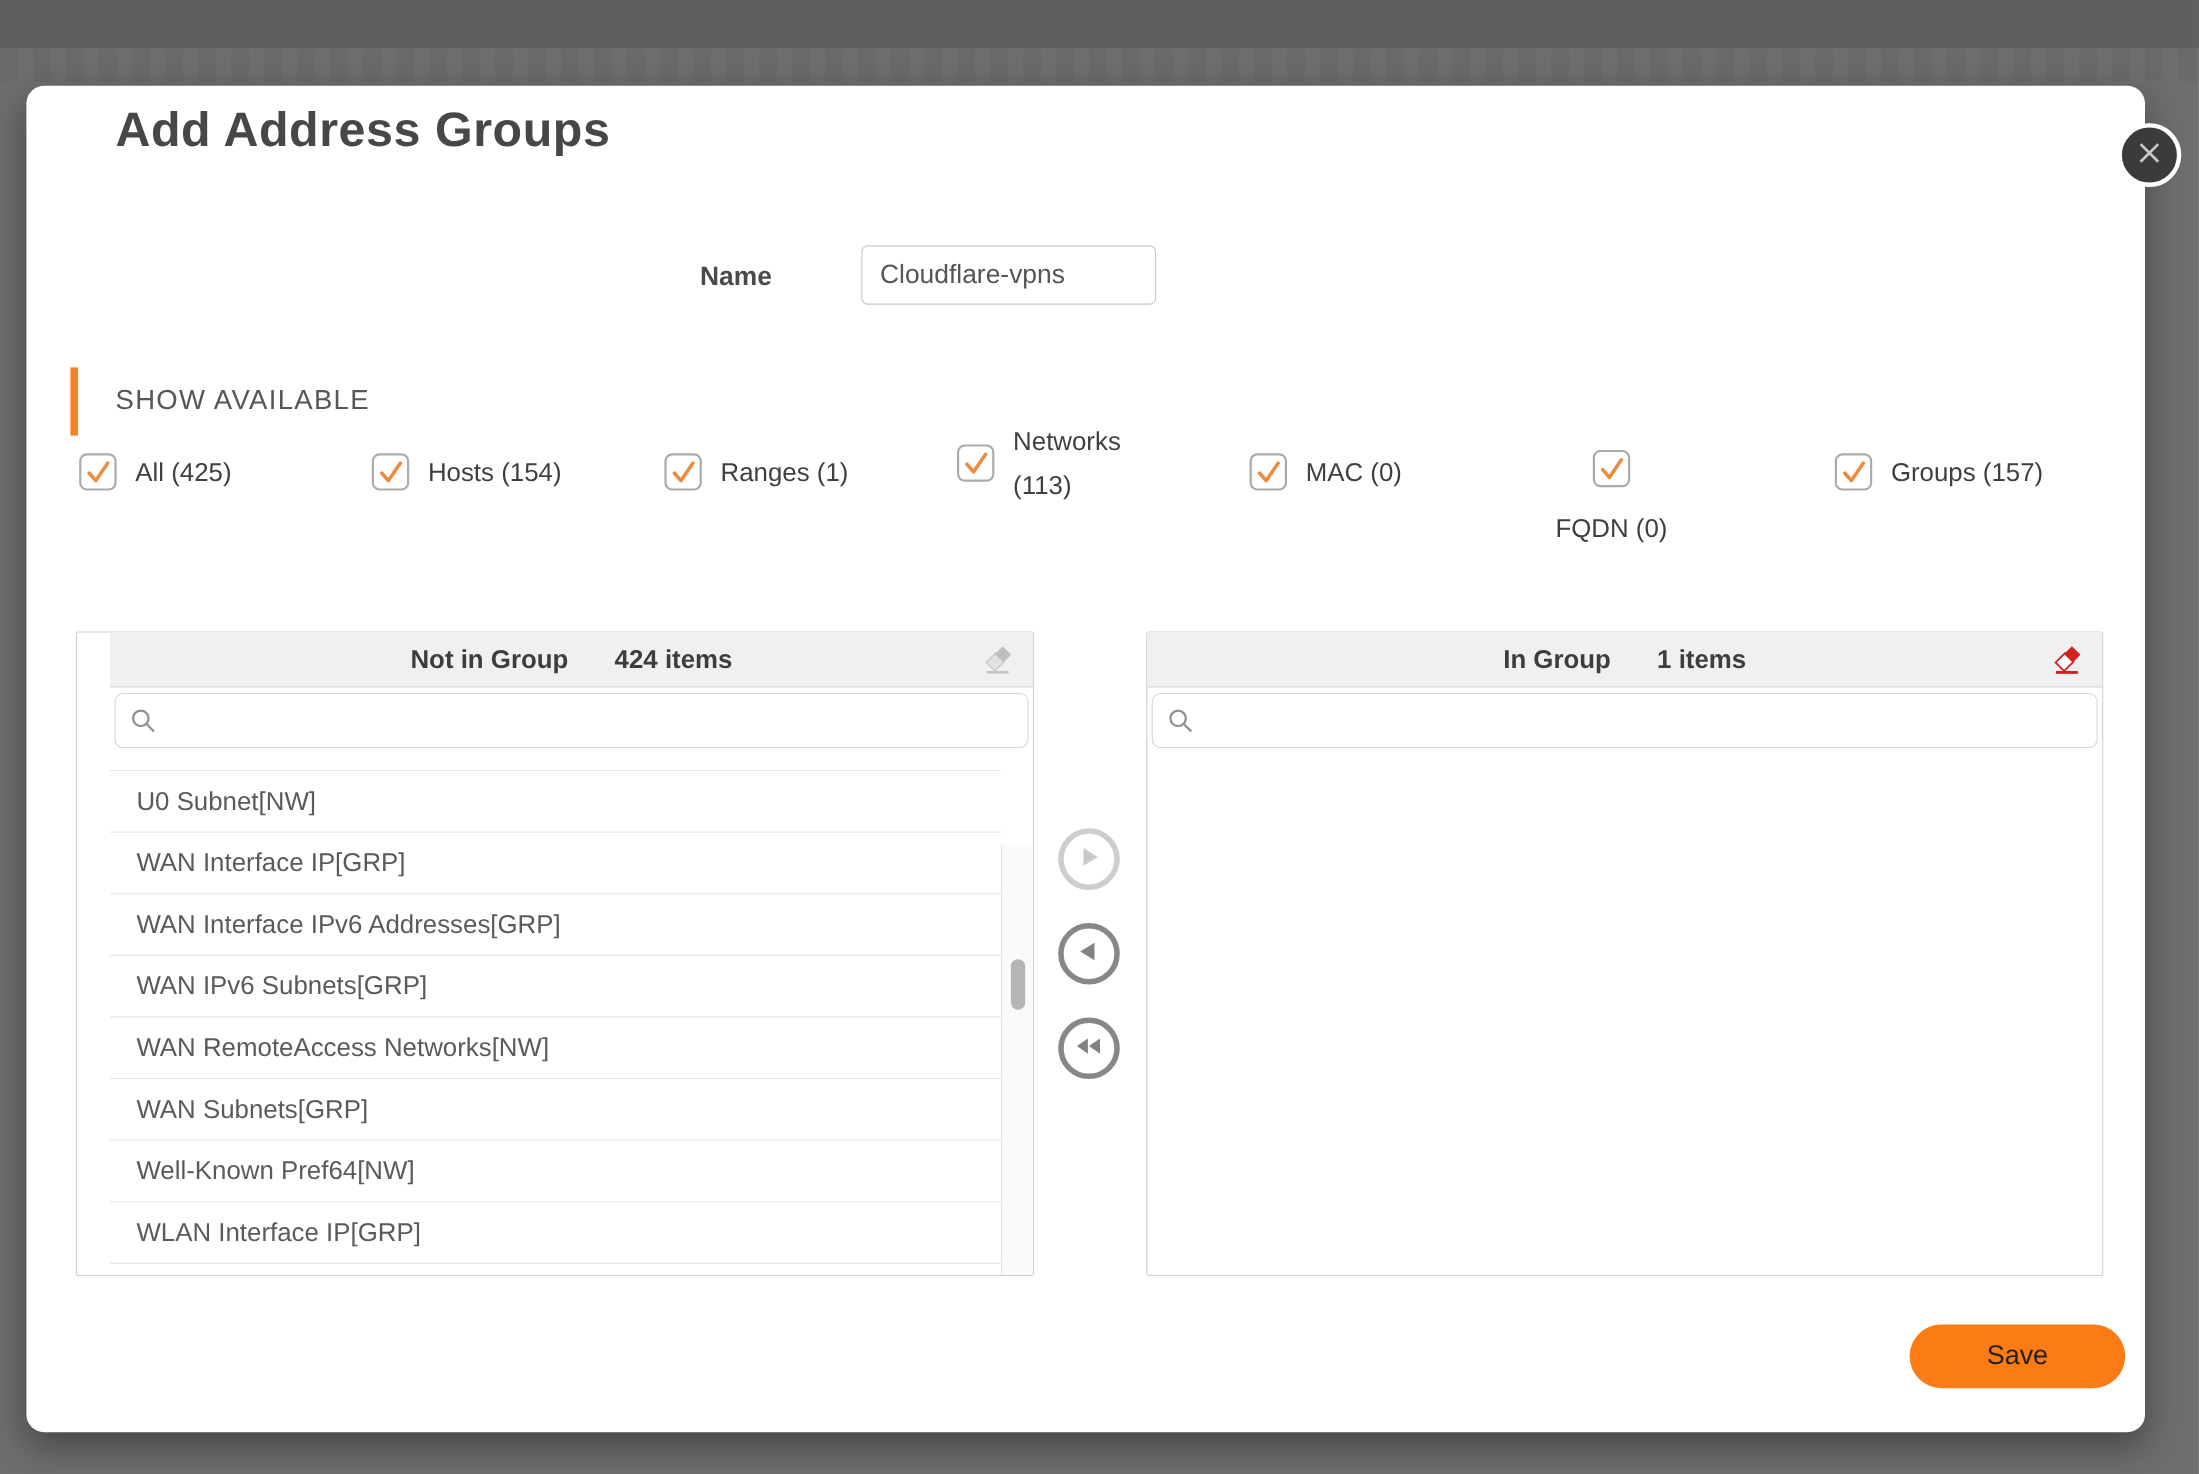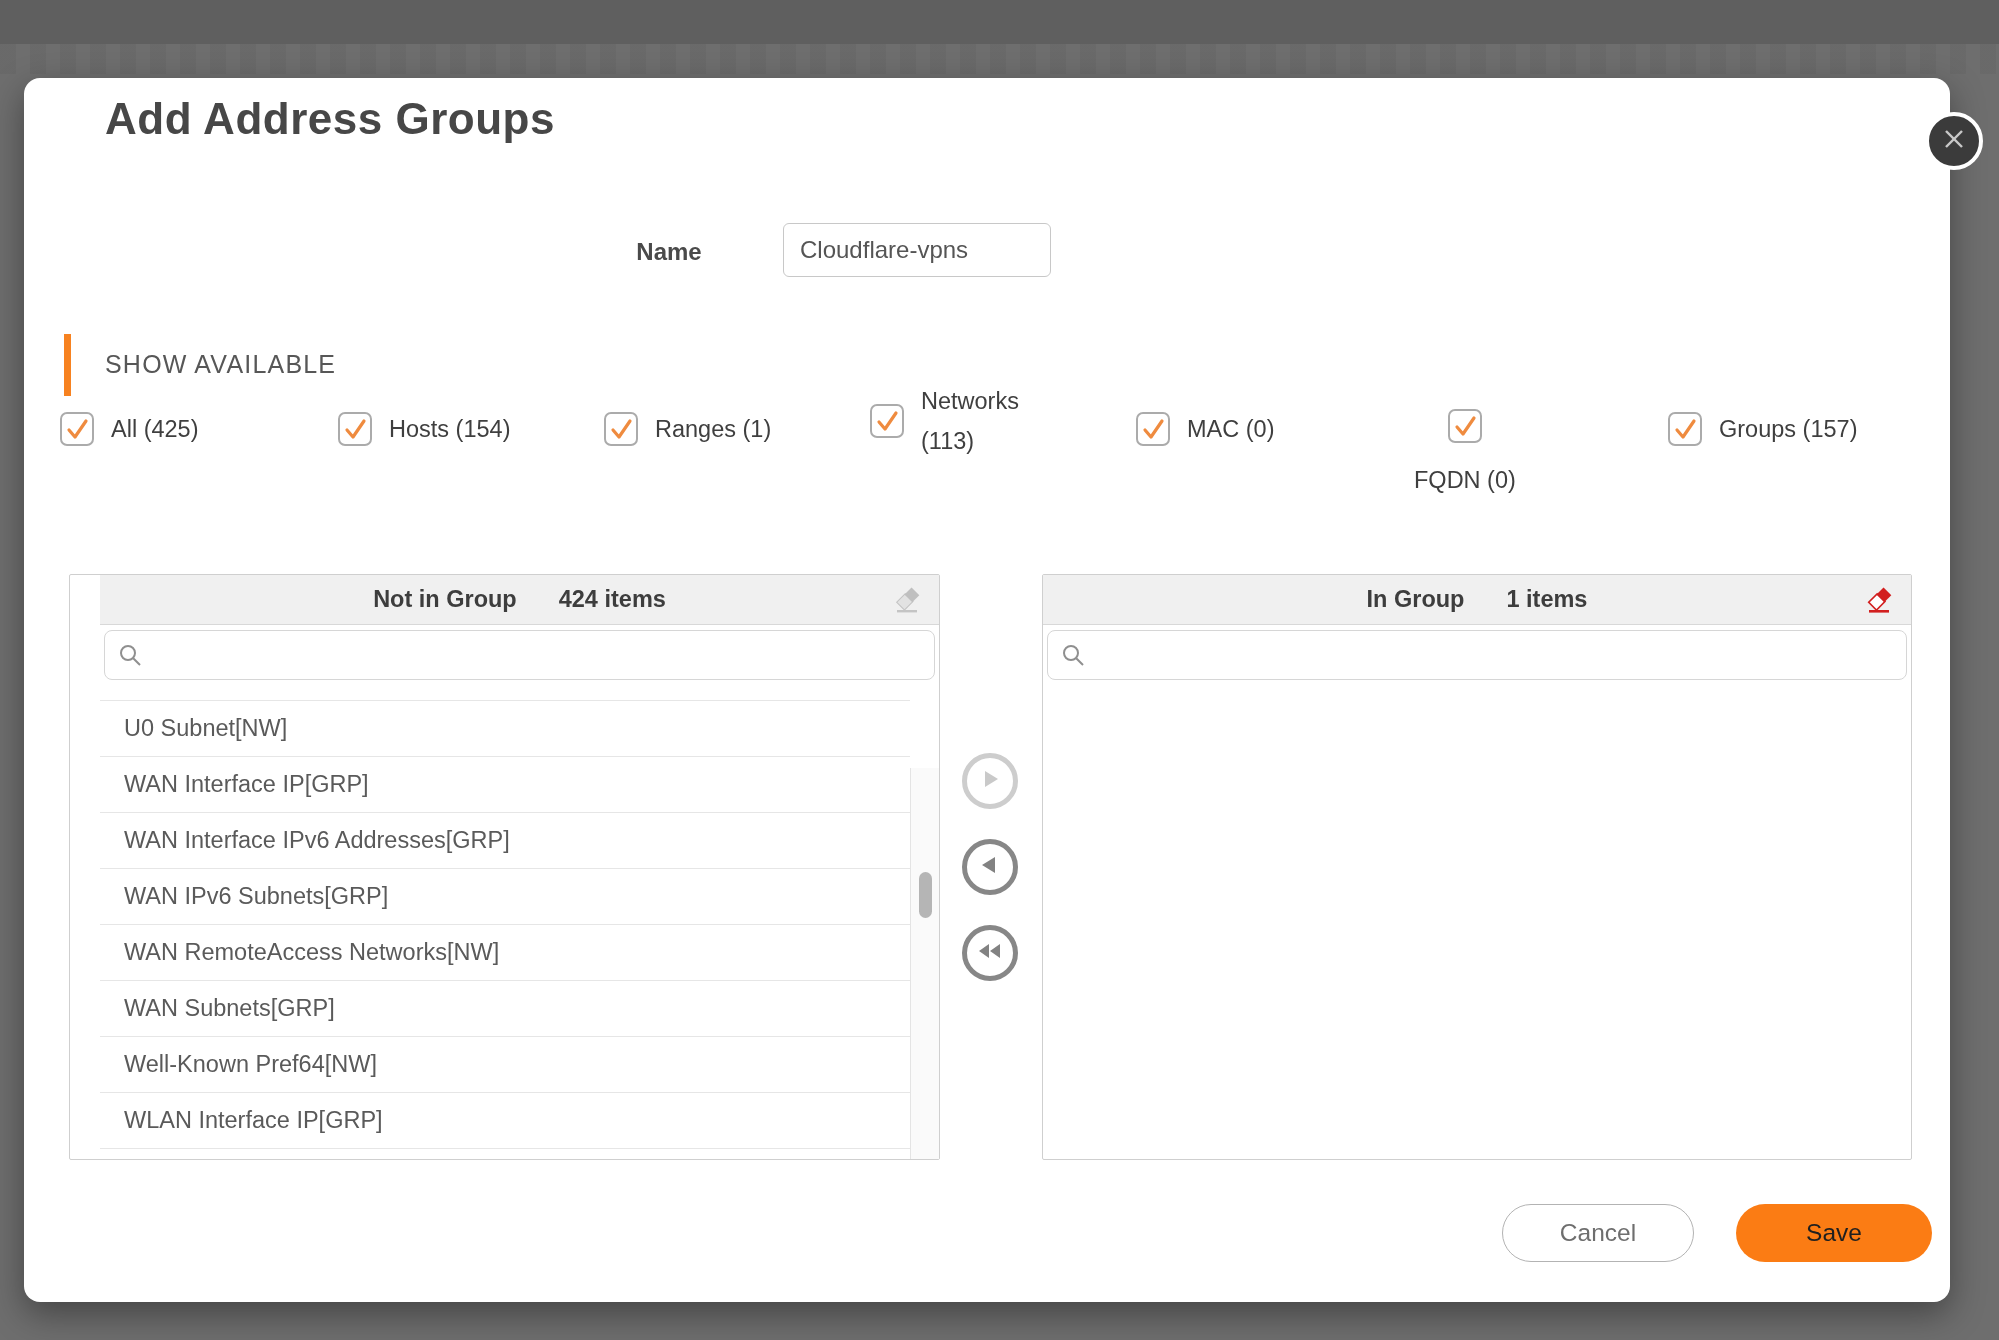--- a/index.html
+++ b/index.html
@@ -51,21 +51,21 @@
     position:absolute; left:81px; top:272px;
     font-size:25px; color:#575757; letter-spacing:1.2px;
   }
 
   
   .filter-row { position:absolute; left:0; top:0; width:100%; }
   .filter-item {
     position:absolute; top:331px; display:flex; align-items:center; gap:17px;
     cursor:pointer;
   }
-  .filter-item:nth-child(1){ left:36px; }
+  .filter-item:nth-child(1){ left:48px; }
   .filter-item:nth-child(2){ left:314px; }
   .filter-item:nth-child(3){ left:580px; }
   .filter-item:nth-child(4){ left:846px; top:303px; }
   .filter-item:nth-child(5){ left:1112px; }
   .filter-item:nth-child(6){ left:1390px;flex-direction:column; }
   .filter-item:nth-child(7){ left:1644px; }
   .checkbox {
     width:34px; height:34px; flex:0 0 34px;
     border:2px solid #ABABAB; border-radius:7px; background:#fff;
     display:flex; align-items:center; justify-content:center;
@@ -338,15 +338,14 @@
           <svg width="26" height="26" viewBox="0 0 26 26" fill="none">
             <circle cx="10" cy="10" r="7" stroke="#8F8F8F" stroke-width="2"></circle>
             <line x1="15.2" y1="15.2" x2="22" y2="22" stroke="#8F8F8F" stroke-width="2"></line>
           </svg>
         </span>
         <input class="search-input" type="text" placeholder="" style="">
       </div>
     </div>
   </div>
 
-  <button class="btn cancel">Cancel</button>
   <button class="btn save" style="background: rgb(251, 124, 20);">Save</button>
 </div>
 
 </body></html>

